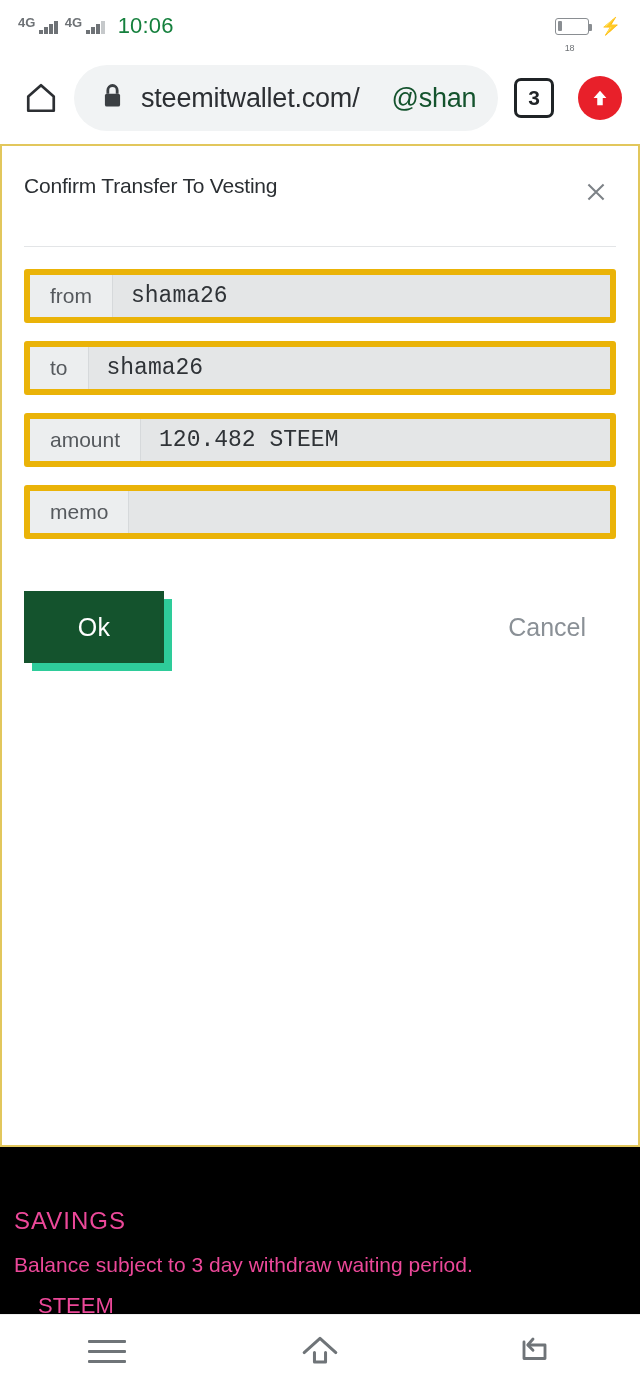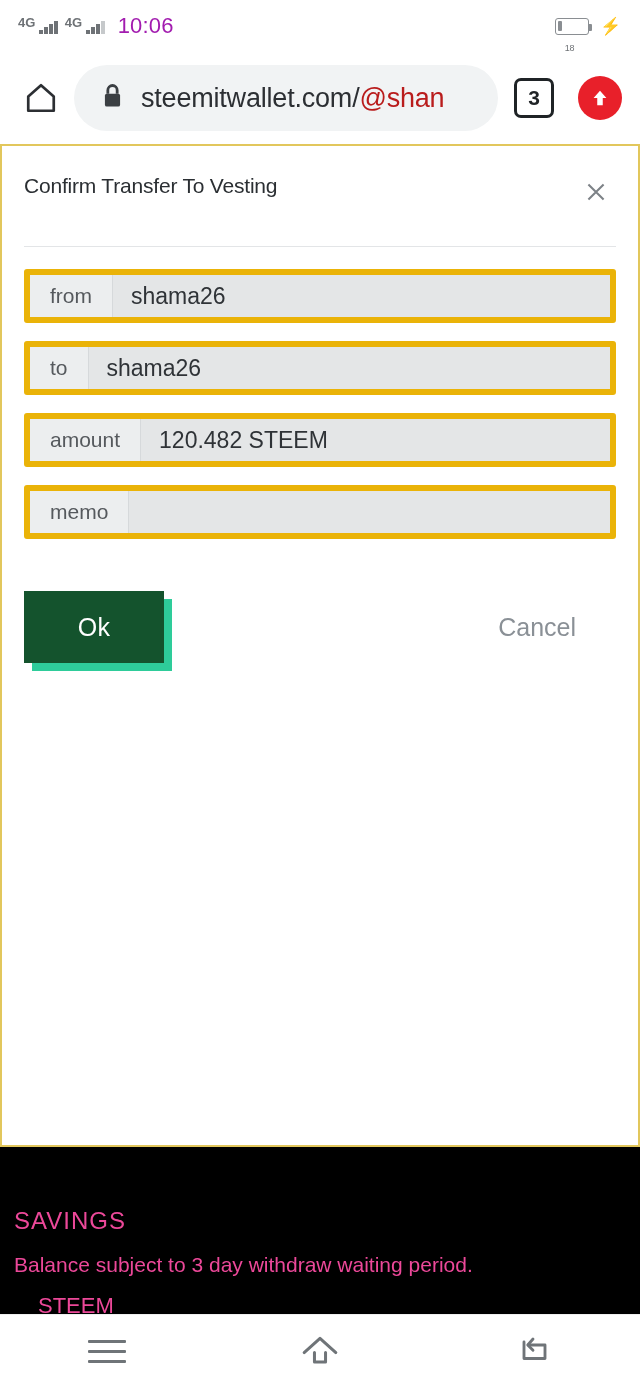--- a/index.html
+++ b/index.html
@@ -22,21 +22,21 @@
   .sig { display:flex; align-items:flex-end; gap:4px; }
   .sig-label { font-size:13px; font-weight:bold; color:#6e7276; line-height:1;
                position:relative; top:-5px; }
   .bars { display:flex; align-items:flex-end; gap:1.5px; height:15px; }
   .bars i { display:block; width:3.5px; background:#6e7276; }
   .bars i:nth-child(1){ height:4px; }
   .bars i:nth-child(2){ height:7px; }
   .bars i:nth-child(3){ height:10px; }
   .bars i:nth-child(4){ height:13px; }
   .bars.dim i:nth-child(4){ background:#c6c9cb; }
-  .clock { font-size:22px; color:#a21caf; margin-left:6px; letter-spacing:0.2px; }
+  .clock { font-size:22px; color:#15803d; margin-left:6px; letter-spacing:0.2px; }
   .status-right { margin-left:auto; display:flex; align-items:center; gap:12px; }
   .battery { position:relative; width:34px; height:17px; border:1.6px solid #8a8e92;
              border-radius:3px; display:flex; align-items:center; }
   .battery:after { content:""; position:absolute; right:-4px; top:5px; width:2.5px;
                    height:7px; background:#8a8e92; border-radius:0 1px 1px 0; }
   .battery .fill { width:4px; height:10px; background:#8a8e92; margin-left:2px; border-radius:1px; }
   .battery .pct { font-size:9px; color:#6e7276; margin-left:3px; letter-spacing:-0.3px;margin-top:43px; }
   .bolt { font-size:17px; color:#4a4e52; line-height:1; }
 
   
@@ -45,21 +45,21 @@
     background:#ffffff; display:flex; align-items:center; padding:0 18px;
   }
   .home-btn { width:46px; height:46px; display:flex; align-items:center; justify-content:center; }
   .url-pill {
     flex:1; height:66px; margin:0 16px 0 10px; background:#f1f3f4;
     border-radius:33px; display:flex; align-items:center; padding:0 26px;
     overflow:hidden;
   }
   .lock { margin-right:16px; flex:none; }
   .url-text { font-size:27px; color:#2c2f33; white-space:nowrap; letter-spacing:-0.2px; }
-  .url-text .dim { color:#b91c1c; }
+  .url-text .dim { color:#14532d;margin-left:32px; }
   .tab-count {
     width:40px; height:40px; border:3px solid #1f2326; border-radius:7px;
     display:flex; align-items:center; justify-content:center;
     font-size:21px; font-weight:bold; color:#1f2326; flex:none;
   }
   .share-btn {
     width:44px; height:44px; border-radius:50%; background:#e8202a;
     display:flex; align-items:center; justify-content:center;
     margin-left:24px; flex:none;
   }
@@ -78,33 +78,33 @@
 
   .field { display:flex; height:54px; margin-bottom:18px;
            border:6px solid #eab308; border-radius:3px; overflow:hidden; }
   .field .lab {
     background:#eceeef; display:flex; align-items:center; justify-content:center;
     padding:0 20px; font-size:21px; color:#55595d;
     border-right:1px solid #d6d9db; flex:none;
   }
   .field .val {
     flex:1; background:#e4e6e7; display:flex; align-items:center;
-    padding:0 18px; font-size:23px; color:#2f3337;
+    padding:0 18px; font-size:23px; color:#2f3337;font-family:Liberation Mono, monospace;
   }
   .field.memo-field { margin-bottom:12px; }
 
   .actions { display:flex; align-items:center; margin-top:52px; padding-bottom:10px; }
   .ok-wrap { position:relative; width:140px; height:72px; }
   .ok-shadow { position:absolute; left:8px; top:8px; width:140px; height:72px; background:#2ecc9a; }
   .ok-btn {
     position:absolute; left:0; top:0; width:140px; height:72px; background:#14532d;
     display:flex; align-items:center; justify-content:center;
     color:#ffffff; font-size:25px; letter-spacing:0.3px;
   }
-  .cancel-btn { margin-left:auto; margin-right:40px; font-size:25px; color:#8a9096; }
+  .cancel-btn { margin-left:auto; margin-right:30px; font-size:25px; color:#8a9096; }
 
   
   .green-bar { position:absolute; top:1147px; left:10px; width:630px; height:18px; background:#00d49c; }
   .overlay {
     position:absolute; top:1147px; left:0; width:640px; height:167px;
     background:#000000; overflow:hidden;
   }
   .overlay-inner { padding:60px 0 0 14px; color:#ec4899; }
   .ov-h { font-size:24px; letter-spacing:1px; }
   .ov-p { font-size:21px; margin-top:18px; }

